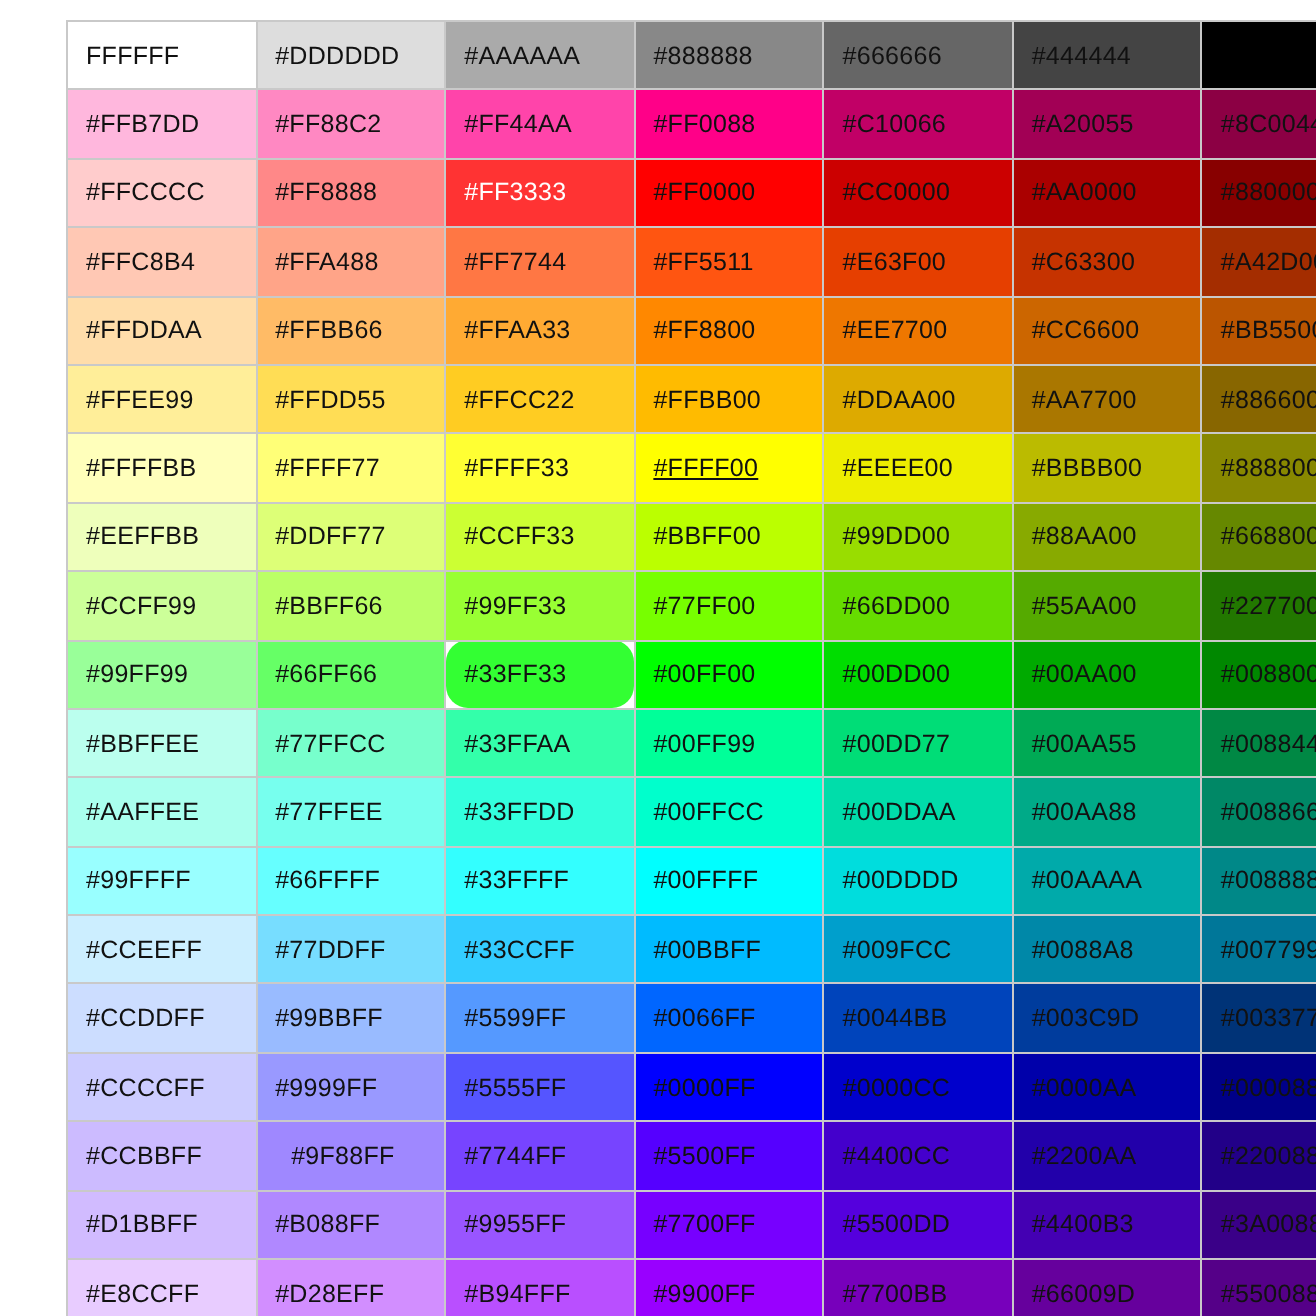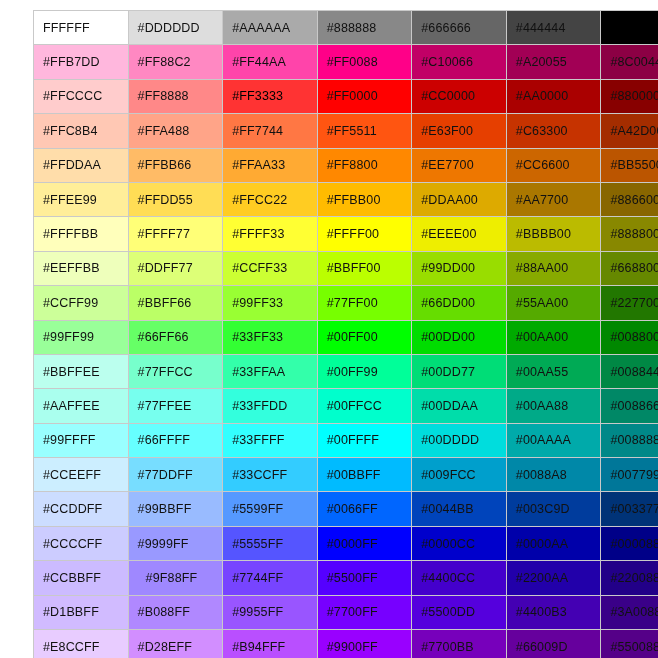--- a/index.html
+++ b/index.html
@@ -63,21 +63,21 @@
           <td style="background-color: rgb(255, 136, 194); color: rgb(17, 17, 17);">#FF88C2</td>
           <td style="background-color: rgb(255, 68, 170); color: rgb(17, 17, 17);">#FF44AA</td>
           <td style="background-color: rgb(255, 0, 136); color: rgb(17, 17, 17);">#FF0088</td>
           <td style="background-color: rgb(193, 0, 102); color: rgb(17, 17, 17);">#C10066</td>
           <td style="background-color: rgb(162, 0, 85); color: rgb(17, 17, 17);">#A20055</td>
           <td style="background-color: rgb(140, 0, 68); color: rgb(17, 17, 17);">#8C0044</td>
         </tr>
         <tr>
           <td style="background-color: rgb(255, 204, 204); color: rgb(17, 17, 17);">#FFCCCC</td>
           <td style="background-color: rgb(255, 136, 136); color: rgb(17, 17, 17);">#FF8888</td>
-          <td style="background-color: rgb(255, 51, 51); color: #000000;">#FF3333</td>
+          <td style="background-color: rgb(255, 51, 51); color: #ffffff;">#FF3333</td>
           <td style="background-color: rgb(255, 0, 0); color: rgb(17, 17, 17);">#FF0000</td>
           <td style="background-color: rgb(204, 0, 0); color: rgb(17, 17, 17);">#CC0000</td>
           <td style="background-color: rgb(170, 0, 0); color: rgb(17, 17, 17);">#AA0000</td>
           <td style="background-color: rgb(136, 0, 0); color: rgb(17, 17, 17);">#880000</td>
         </tr>
         <tr>
           <td style="background-color: rgb(255, 200, 180); color: rgb(17, 17, 17);">#FFC8B4</td>
           <td style="background-color: rgb(255, 164, 136); color: rgb(17, 17, 17);">#FFA488</td>
           <td style="background-color: rgb(255, 119, 68); color: rgb(17, 17, 17);">#FF7744</td>
           <td style="background-color: rgb(255, 85, 17); color: rgb(17, 17, 17);">#FF5511</td>
@@ -100,21 +100,21 @@
           <td style="background-color: rgb(255, 204, 34); color: rgb(17, 17, 17);">#FFCC22</td>
           <td style="background-color: rgb(255, 187, 0); color: rgb(17, 17, 17);">#FFBB00</td>
           <td style="background-color: rgb(221, 170, 0); color: rgb(17, 17, 17);">#DDAA00</td>
           <td style="background-color: rgb(170, 119, 0); color: rgb(17, 17, 17);">#AA7700</td>
           <td style="background-color: rgb(136, 102, 0); color: rgb(17, 17, 17);">#886600</td>
         </tr>
         <tr>
           <td style="background-color: rgb(255, 255, 187); color: rgb(17, 17, 17);">#FFFFBB</td>
           <td style="background-color: rgb(255, 255, 119); color: rgb(17, 17, 17);">#FFFF77</td>
           <td style="background-color: rgb(255, 255, 51); color: rgb(17, 17, 17);">#FFFF33</td>
-          <td style="background-color: rgb(255, 255, 0); color: rgb(17, 17, 17);">#FFFF00</td>
+          <td style="background-color: rgb(255, 255, 0); color: rgb(17, 17, 17); text-decoration: underline;">#FFFF00</td>
           <td style="background-color: rgb(238, 238, 0); color: rgb(17, 17, 17);">#EEEE00</td>
           <td style="background-color: rgb(187, 187, 0); color: rgb(17, 17, 17);">#BBBB00</td>
           <td style="background-color: rgb(136, 136, 0); color: rgb(17, 17, 17);">#888800</td>
         </tr>
         <tr>
           <td style="background-color: rgb(238, 255, 187); color: rgb(17, 17, 17);">#EEFFBB</td>
           <td style="background-color: rgb(221, 255, 119); color: rgb(17, 17, 17);">#DDFF77</td>
           <td style="background-color: rgb(204, 255, 51); color: rgb(17, 17, 17);">#CCFF33</td>
           <td style="background-color: rgb(187, 255, 0); color: rgb(17, 17, 17);">#BBFF00</td>
           <td style="background-color: rgb(153, 221, 0); color: rgb(17, 17, 17);">#99DD00</td>
@@ -126,21 +126,21 @@
           <td style="background-color: rgb(187, 255, 102); color: rgb(17, 17, 17);">#BBFF66</td>
           <td style="background-color: rgb(153, 255, 51); color: rgb(17, 17, 17);">#99FF33</td>
           <td style="background-color: rgb(119, 255, 0); color: rgb(17, 17, 17);">#77FF00</td>
           <td style="background-color: rgb(102, 221, 0); color: rgb(17, 17, 17);">#66DD00</td>
           <td style="background-color: rgb(85, 170, 0); color: rgb(17, 17, 17);">#55AA00</td>
           <td style="background-color: rgb(34, 119, 0); color: rgb(17, 17, 17);">#227700</td>
         </tr>
         <tr>
           <td style="background-color: rgb(153, 255, 153); color: rgb(17, 17, 17);">#99FF99</td>
           <td style="background-color: rgb(102, 255, 102); color: rgb(17, 17, 17);">#66FF66</td>
-          <td style="background-color: rgb(51, 255, 51); color: rgb(17, 17, 17);">#33FF33</td>
+          <td style="background-color: rgb(51, 255, 51); color: rgb(17, 17, 17); border-radius: 11px;">#33FF33</td>
           <td style="background-color: rgb(0, 255, 0); color: rgb(17, 17, 17);">#00FF00</td>
           <td style="background-color: rgb(0, 221, 0); color: rgb(17, 17, 17);">#00DD00</td>
           <td style="background-color: rgb(0, 170, 0); color: rgb(17, 17, 17);">#00AA00</td>
           <td style="background-color: rgb(0, 136, 0); color: rgb(17, 17, 17);">#008800</td>
         </tr>
         <tr>
           <td style="background-color: rgb(187, 255, 238); color: rgb(17, 17, 17);">#BBFFEE</td>
           <td style="background-color: rgb(119, 255, 204); color: rgb(17, 17, 17);">#77FFCC</td>
           <td style="background-color: rgb(51, 255, 170); color: rgb(17, 17, 17);">#33FFAA</td>
           <td style="background-color: rgb(0, 255, 153); color: rgb(17, 17, 17);">#00FF99</td>

